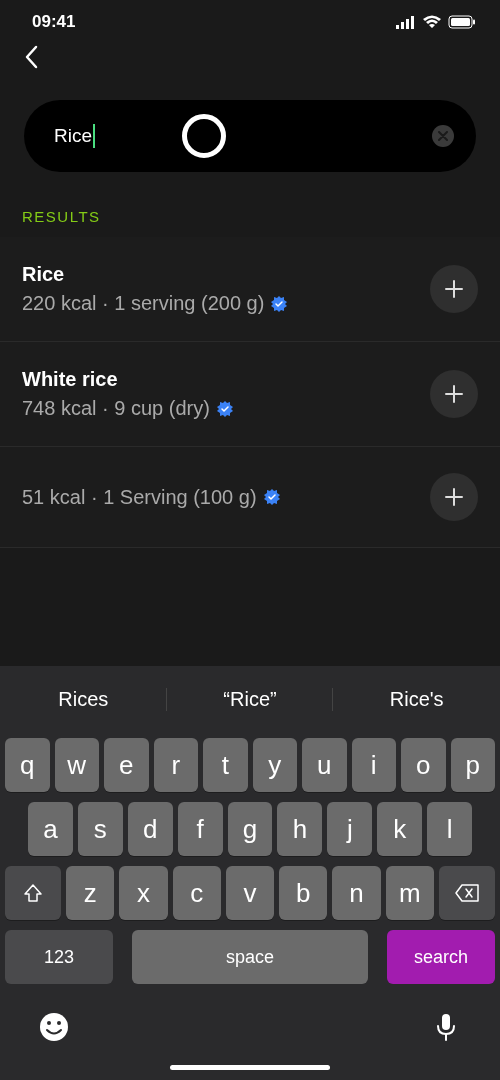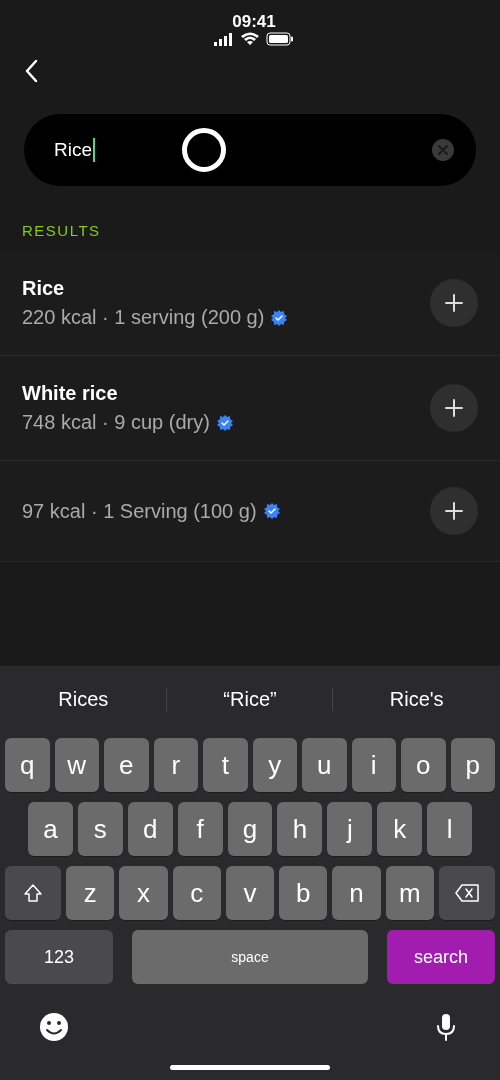--- a/index.html
+++ b/index.html
@@ -20,21 +20,20 @@
     }
     
     
     .status-bar {
       display: flex;
       justify-content: space-between;
       align-items: center;
       padding: 12px 24px 8px 32px;
       font-size: 17px;
       font-weight: 600;
-      flex-direction: column;
     }
     
     .status-icons {
       display: flex;
       gap: 6px;
       align-items: center;
     }
     
     
     .header {
@@ -265,21 +264,21 @@
     }
     
     .key-space {
       flex: 1;
       height: 54px;
       background: #6b6b6b;
       border-radius: 6px;
       display: flex;
       align-items: center;
       justify-content: center;
-      font-size: 14px;
+      font-size: 18px;
       color: #fff;
     }
     
     .key-search {
       flex: 0 0 108px;
       height: 54px;
       background: #a21caf;
       border-radius: 6px;
       display: flex;
       align-items: center;
@@ -404,21 +403,21 @@
     <div class="add-button">
       <svg width="20" height="20" viewBox="0 0 20 20">
           <path d="M10 2 L10 18 M2 10 L18 10" stroke="#ddd" stroke-width="2" stroke-linecap="round"></path>
         </svg>
     </div>
   </div>
 
   <div class="result-item">
     <div class="result-content">
       <div class="result-details">
-        <span>97 kcal · 1 Serving (100 g)</span>
+        <span>51 kcal · 1 Serving (100 g)</span>
         <span class="verified-badge">
           <svg width="16" height="16" viewBox="0 0 16 16">
               <path d="M8 0 L10 2 L13 1 L13 4 L16 6 L14 8 L16 10 L13 12 L13 15 L10 14 L8 16 L6 14 L3 15 L3 12 L0 10 L2 8 L0 6 L3 4 L3 1 L6 2 Z" fill="#3b82f6"></path>
               <path d="M5 8 L7 10 L11 6" stroke="#fff" stroke-width="1.5" fill="none" stroke-linecap="round" stroke-linejoin="round"></path>
             </svg>
         </span>
       </div>
     </div>
     <div class="add-button">
       <svg width="20" height="20" viewBox="0 0 20 20">

